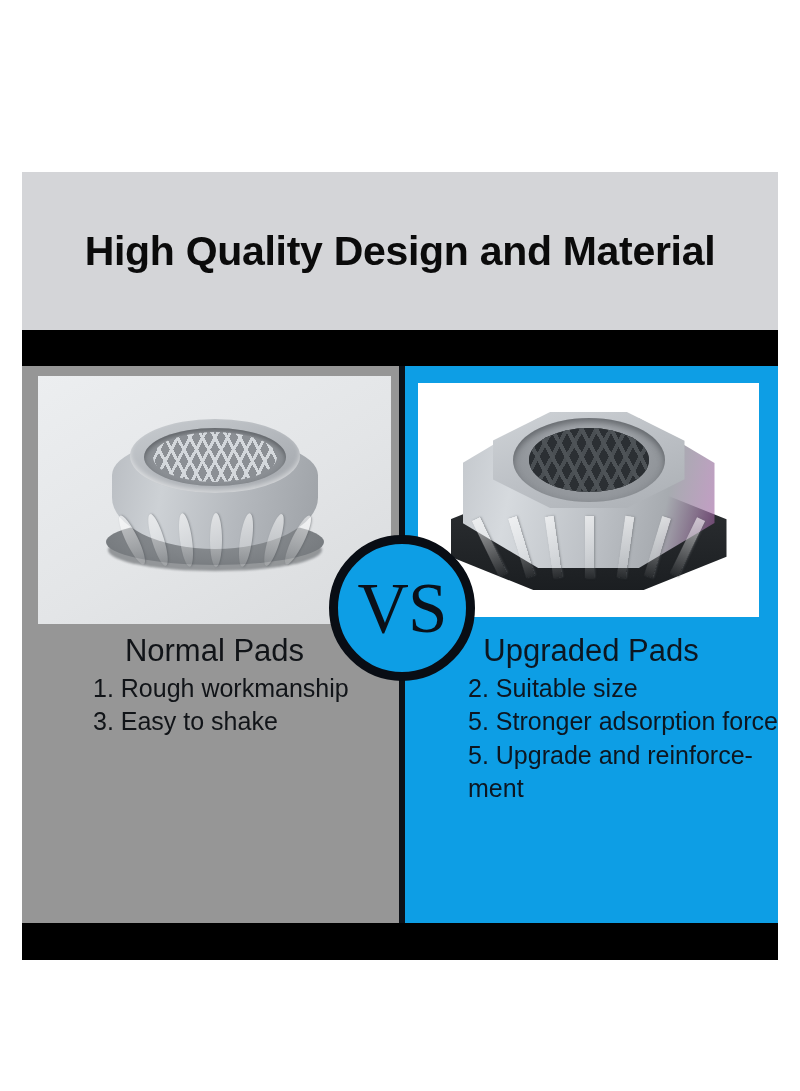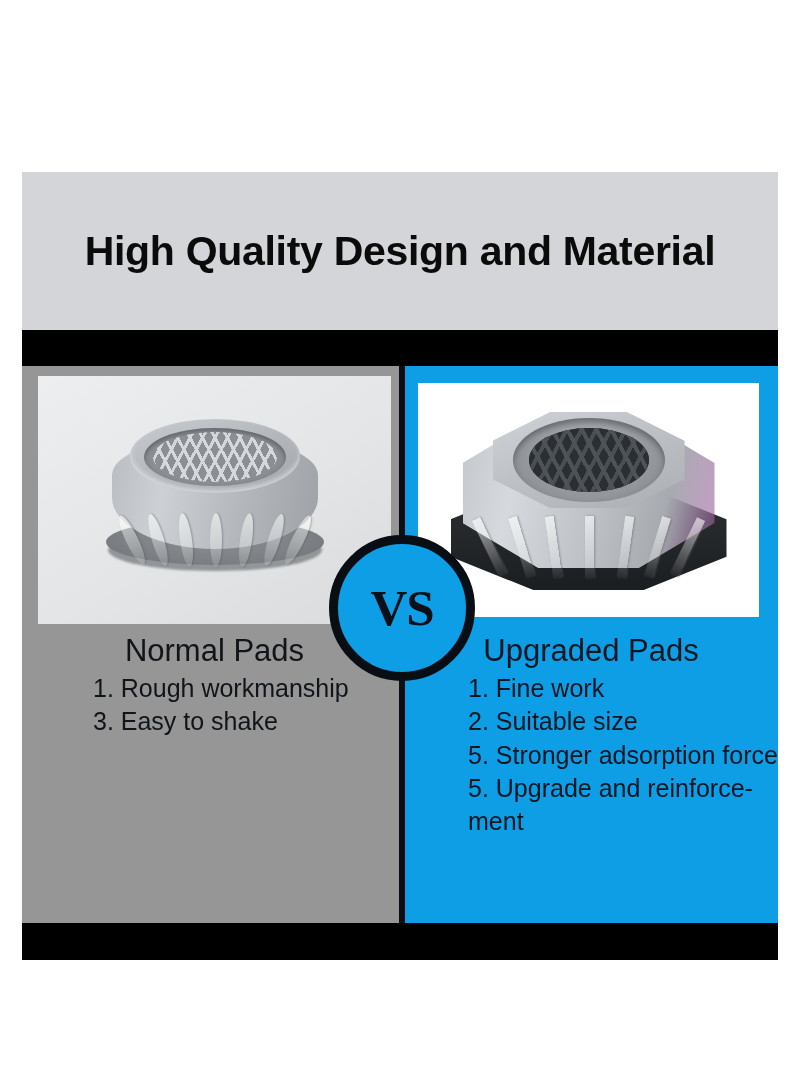--- a/index.html
+++ b/index.html
@@ -169,21 +169,21 @@
     left: 307px; top: 363px;
     width: 146px; height: 146px;
     border-radius: 50%;
     background: #0d9ee5;
     border: 9px solid #090d14;
     display: flex; align-items: center; justify-content: center;
     z-index: 40;
   }
   .vs-text {
     font-family: "Liberation Serif", serif;
-    font-size: 51px; font-weight: 700; color: #0b1018;
+    font-size: 71px; font-weight: 400; color: #0b1018;
     line-height: 1; letter-spacing: -1px;
   }
 
   
   .col-heading {
     font-size: 31px; font-weight: 400; color: #111418;
     text-align: center; line-height: 1.1;
   }
   .feature-list { list-style: none; margin-top: 4px; }
   .feature-list li {
@@ -255,21 +255,20 @@
           <div class="po-ring"></div>
           <div class="po-well">
               <div class="po-grid"></div>
             </div>
         </div>
       </div>
 
       <div class="text-right">
         <div class="col-heading">Upgraded Pads</div>
         <ul class="feature-list">
-          <li>1. Fine work</li>
           <li>2. Suitable size</li>
           <li>5. Stronger adsorption force</li>
           <li>5. Upgrade and reinforce-</li>
           <li>ment</li>
         </ul>
       </div>
     </div>
 
   </div>
 

